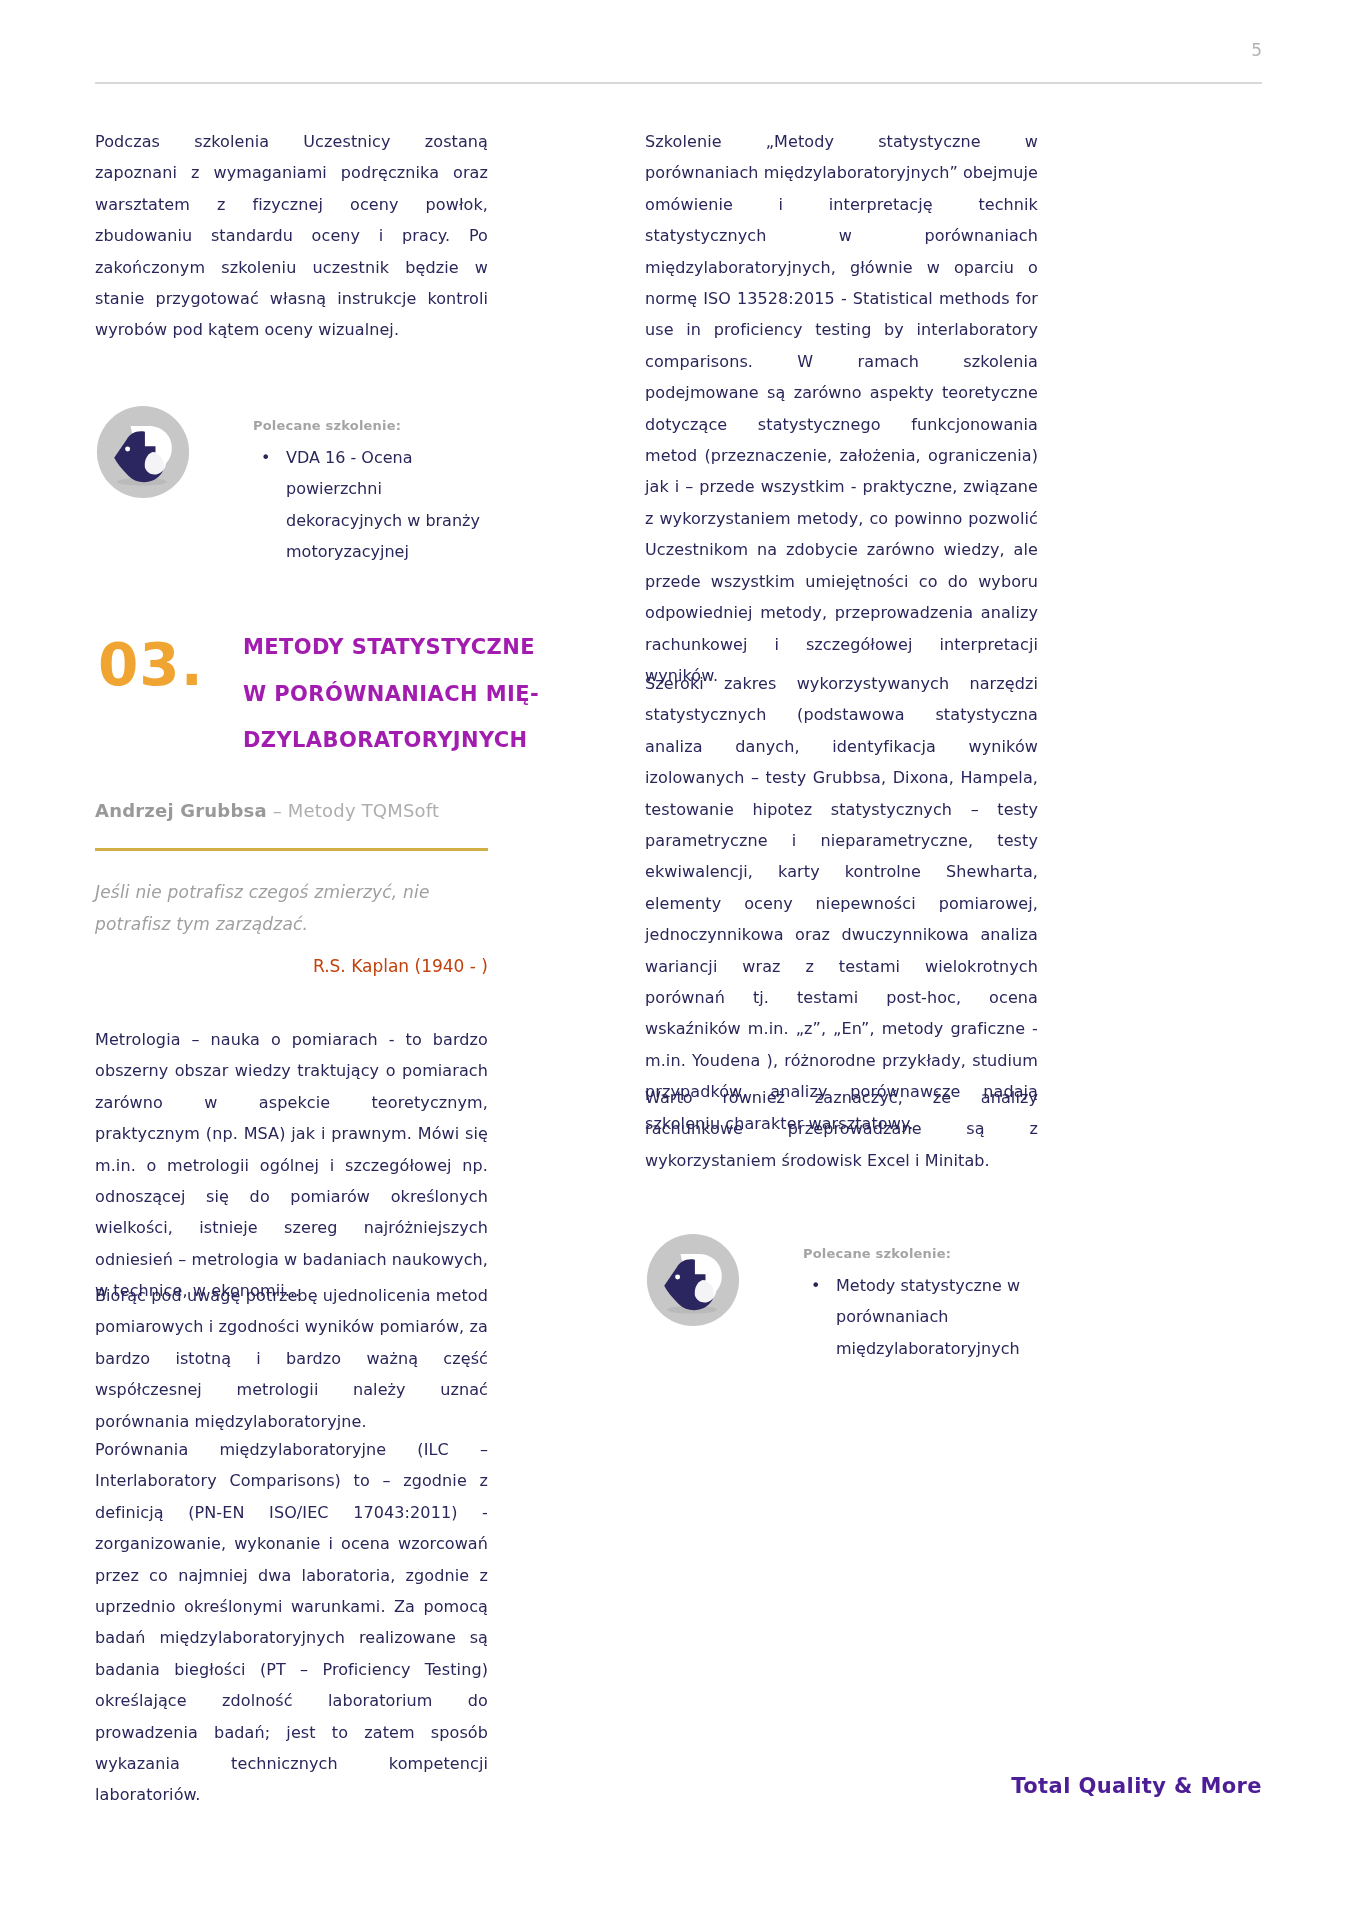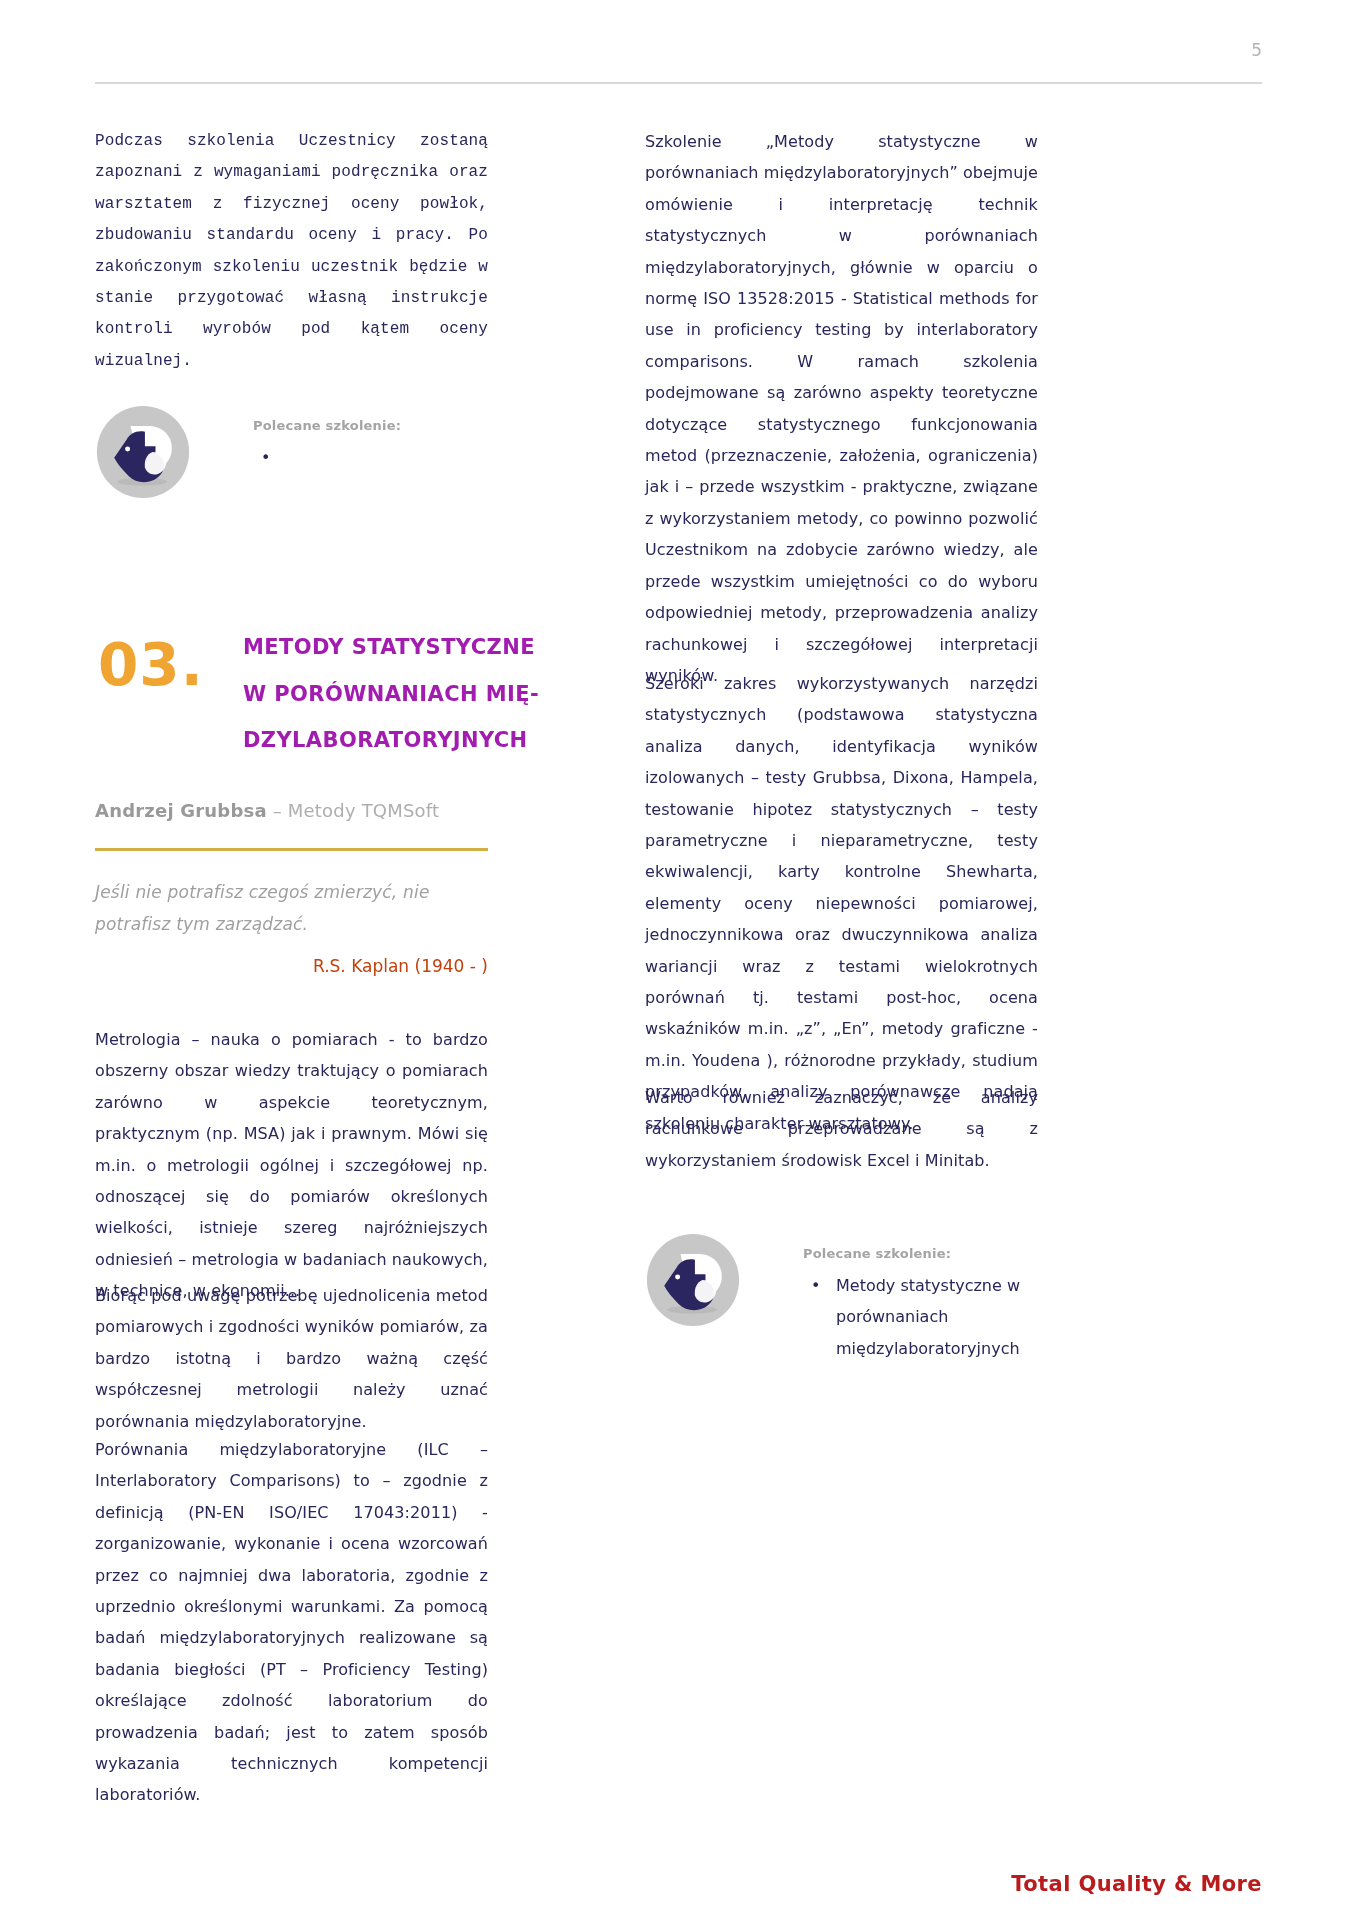--- a/index.html
+++ b/index.html
@@ -71,53 +71,54 @@
   .quote{
     position:absolute;left:0;width:393px;
     font-size:17px;line-height:32px;font-style:italic;
     color:#9f9f9f;margin:0;text-align:left;letter-spacing:.2px;
   }
   .quote-attr{
     position:absolute;left:0;width:393px;
     font-size:17px;color:#c2410c;text-align:right;margin:0;
   }
   .footer-brand{
-    position:absolute;top:1872px;right:95px;
-    font-size:21px;font-weight:bold;color:#b91c1c;letter-spacing:.4px;
+    position:absolute;top:1774px;right:95px;
+    font-size:21px;font-weight:bold;color:#4c1d95;letter-spacing:.4px;
   }
 </style>
 </head>
 <body>
 
 <div class="page">
 
   <div class="page-number">5</div>
   <div class="top-rule"></div>
 
   <div class="col col-left">
 
-    <p class="body-par" style="top:126px;font-family:Liberation Mono, monospace;">Podczas szkolenia Uczestnicy zostaną zapoznani z wymaganiami podręcznika oraz warsztatem z fizycznej oceny powłok, zbudowaniu standardu oceny i pracy. Po zakończonym szkoleniu uczestnik będzie w stanie przygotować własną instrukcje kontroli wyrobów pod kątem oceny wizualnej.</p>
+    <p class="body-par" style="top:126px;">Podczas szkolenia Uczestnicy zostaną zapoznani z wymaganiami podręcznika oraz warsztatem z fizycznej oceny powłok, zbudowaniu standardu oceny i pracy. Po zakończonym szkoleniu uczestnik będzie w stanie przygotować własną instrukcje kontroli wyrobów pod kątem oceny wizualnej.</p>
 
     <div class="rec" style="top:404px;">
       <span class="rec-icon">
         <svg viewBox="0 0 100 100" aria-hidden="true">
           <circle cx="50" cy="50" r="48" fill="#c7c7c7"></circle>
           <ellipse cx="49" cy="81" rx="26" ry="4" fill="#b5b5b5" opacity="0.7"></ellipse>
           <path d="M37 23 h19 c14 0 24 10 24 23 c0 13 -10 23 -24 23 h-9 z" fill="#ffffff"></path>
           <path d="M20 56 L33 37 C36 31 44 27 52 29 L52 44 L63 44 L63 51
                    C71 54 74 63 70 71 C63 83 45 85 35 75 C28 68 23 62 20 56 Z" fill="#2b2660"></path>
           <path d="M52 46 C66 46 70 58 62 66 C56 72 46 70 44 62 C43 55 46 48 52 46 Z" fill="#ffffff" opacity="0.95" transform="translate(8,4)"></path>
           <circle cx="34" cy="47" r="2.6" fill="#ffffff"></circle>
         </svg>
       </span>
       <div class="rec-body">
         <p class="rec-label">Polecane szkolenie:</p>
         <ul class="rec-list">
           <li>
             <span class="bullet">•</span>
+            <span>VDA 16 - Ocena powierzchni dekoracyjnych w branży motoryzacyjnej</span>
           </li>
         </ul>
       </div>
     </div>
 
     <div class="section" style="top:624px;">
       <div class="section-number">03.</div>
       <h2 class="section-title">METODY STATYSTYCZNE
 W PORÓWNANIACH MIĘ-
 DZYLABORATORYJNYCH</h2>

